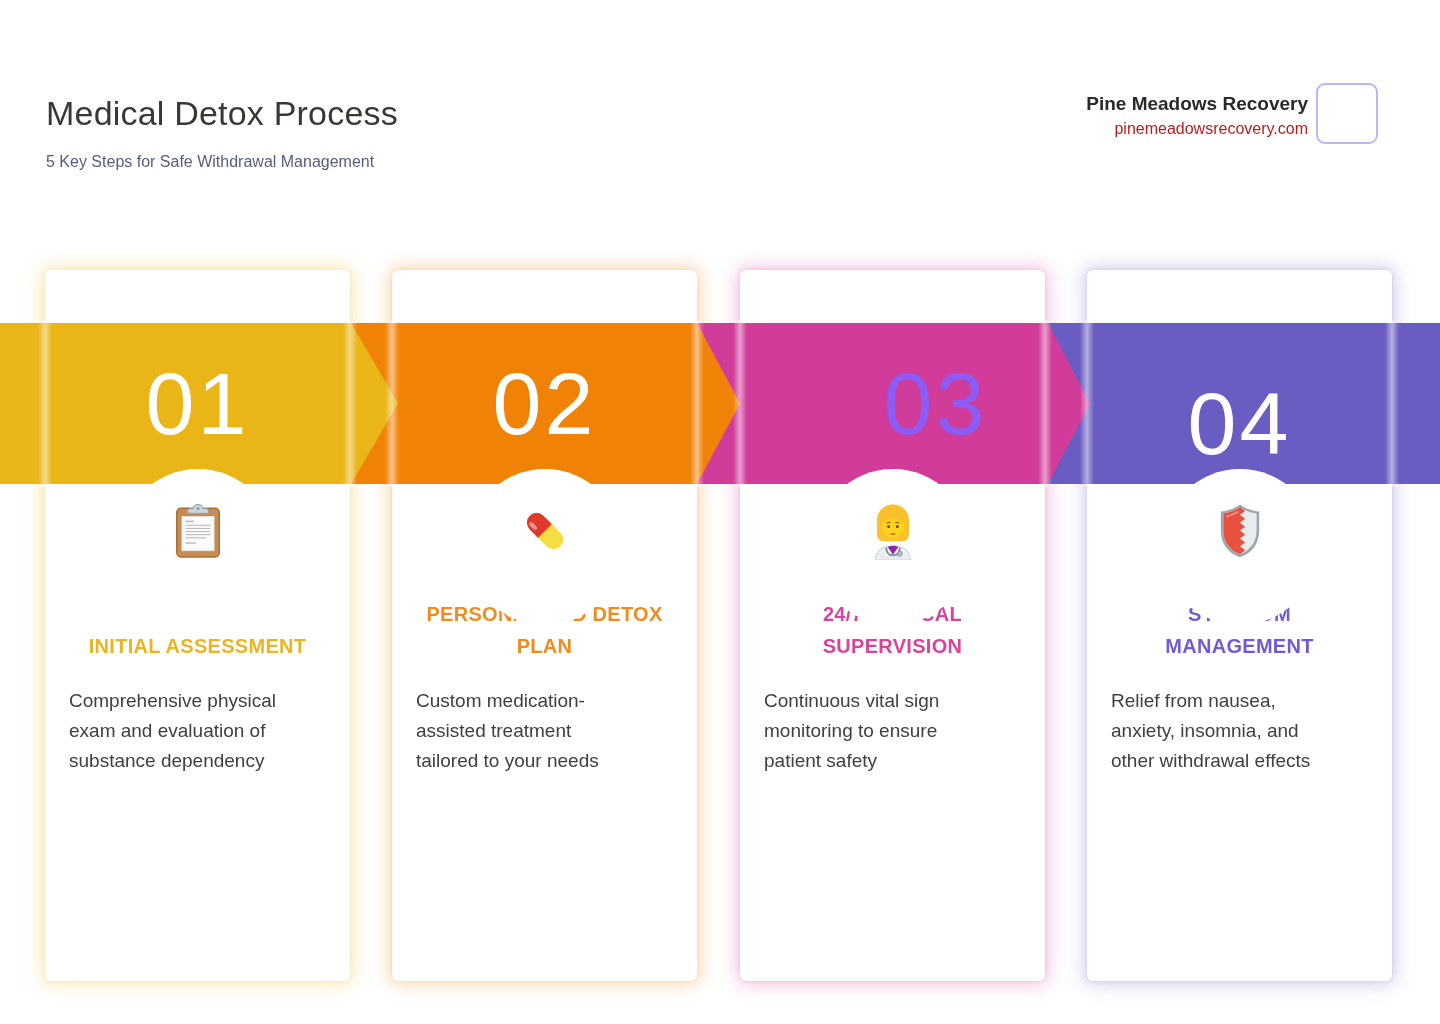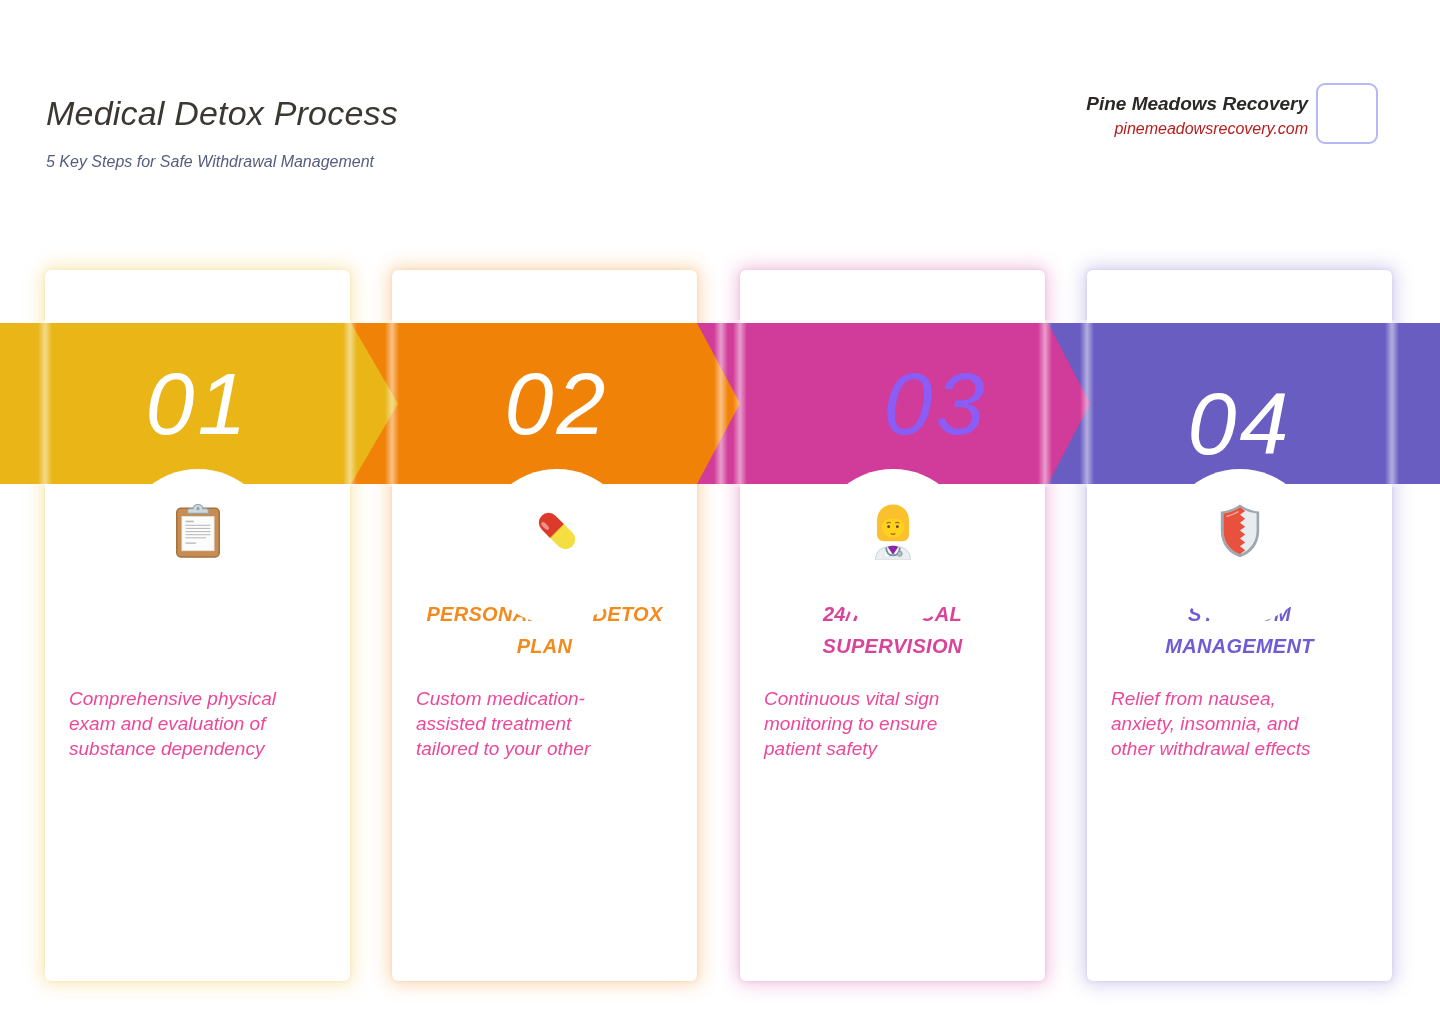--- a/index.html
+++ b/index.html
@@ -1,47 +1,47 @@
 <!DOCTYPE html>
 <html><head>
 <meta charset="utf-8">
 <title>Medical Detox Process</title>
 <style>
   html,body{margin:0;padding:0;background:#fff;}
   .page{position:relative;width:1440px;height:1024px;background:#ffffff;overflow:hidden;
-        font-family:"Liberation Sans",sans-serif;font-style:italic;}
+        font-family:"Liberation Sans",sans-serif;}
 
   
   .h-title{position:absolute;left:46px;top:94px;font-size:34px;font-weight:500;color:#3b3733;letter-spacing:.2px;}
   .h-sub{position:absolute;left:46px;top:153px;font-size:16px;font-weight:400;color:#565d7e;}
   .brand{position:absolute;right:132px;top:90px;text-align:right;}
   .brand-name{font-size:19px;font-weight:700;color:#2b2926;line-height:27px;}
   .brand-url{font-size:16px;font-weight:400;color:#b91c1c;line-height:24px;}
   .logo-box{position:absolute;left:1316px;top:83px;width:62px;height:61px;background:#fff;
             border:2px solid #b5b8f4;border-radius:9px;box-sizing:border-box;}
 
   
   .card{position:absolute;top:270px;width:305px;height:711px;background:#ffffff;border-radius:6px;}
   .card.c0{left:45px;}  .card.c1{left:392px;}  .card.c2{left:740px;}  .card.c3{left:1087px;}
   .title{position:absolute;left:20px;right:20px;top:328px;height:64px;display:flex;align-items:flex-end;
          justify-content:center;text-align:center;font-weight:700;font-size:20px;line-height:32px;
          letter-spacing:.3px;white-space:pre-line;}
-  .body{position:absolute;left:24px;right:14px;top:416px;font-size:19px;line-height:25px;
-        color:#ec4899;white-space:pre-line;text-align:left;}
+  .body{position:absolute;left:24px;right:14px;top:416px;font-size:19px;line-height:30px;
+        color:#404040;white-space:pre-line;text-align:left;}
 
   
   .band{position:absolute;top:323px;height:161px;}
   #band0{left:0;width:398px;clip-path:polygon(0 0,351px 0,100% 50%,351px 100%,0 100%);}
   #band1{left:350px;width:390px;clip-path:polygon(0 0,347px 0,100% 50%,347px 100%,0 100%);}
   #band2{left:697px;width:393px;clip-path:polygon(0 0,351px 0,100% 50%,351px 100%,0 100%);}
   #band3{left:1048px;width:392px;}
 
   
   .ov{position:absolute;top:0;height:100%;width:305px;}
-  .ov.s0{left:45px;} .ov.s1{left:392px;padding-left:24px;} .ov.s2{left:740px;} .ov.s3{left:1087px;}
+  .ov.s0{left:45px;} .ov.s1{left:392px;} .ov.s2{left:740px;} .ov.s3{left:1087px;}
   .circle{position:absolute;left:50%;top:469px;width:156px;height:156px;margin-left:-78px;
           border-radius:50%;background:#ffffff;}
   .num{position:absolute;left:0;top:323px;width:100%;height:161px;display:flex;align-items:center;
        justify-content:center;font-size:88px;font-weight:300;color:#ffffff;letter-spacing:3px;}
   .icon-box{position:absolute;left:50%;top:502px;transform:translateX(-50%);width:56px;height:58px;
             display:flex;align-items:center;justify-content:center;}
   .stripe{position:absolute;top:320px;height:167px;width:14px;
           background:linear-gradient(90deg,rgba(255,255,255,0),rgba(255,255,255,.5),rgba(255,255,255,0));}
   .stripe.l{left:-7px;} .stripe.r{right:-7px;}
 </style>
@@ -52,30 +52,31 @@
 
   <div class="h-title">Medical Detox Process</div>
   <div class="h-sub">5 Key Steps for Safe Withdrawal Management</div>
   <div class="brand">
     <div class="brand-name">Pine Meadows Recovery</div>
     <div class="brand-url">pinemeadowsrecovery.com</div>
   </div>
   <div class="logo-box"></div>
 
   <div class="card c0" style="box-shadow: rgba(233, 181, 23, 0.28) 0px 0px 18px 4px, rgba(233, 181, 23, 0.18) 0px 0px 4px;">
+    <div class="title" style="color: rgb(236, 179, 34);">INITIAL ASSESSMENT</div>
     <div class="body">Comprehensive physical
 exam and evaluation of
 substance dependency</div>
   </div>
   <div class="card c1" style="box-shadow: rgba(241, 130, 8, 0.28) 0px 0px 18px 4px, rgba(241, 130, 8, 0.18) 0px 0px 4px;">
     <div class="title" style="color: rgb(242, 139, 30);">PERSONALIZED DETOX
 PLAN</div>
     <div class="body">Custom medication-
 assisted treatment
-tailored to your other</div>
+tailored to your needs</div>
   </div>
   <div class="card c2" style="box-shadow: rgba(209, 59, 153, 0.28) 0px 0px 18px 4px, rgba(209, 59, 153, 0.18) 0px 0px 4px;">
     <div class="title" style="color: rgb(216, 67, 155);">24/7 MEDICAL
 SUPERVISION</div>
     <div class="body">Continuous vital sign
 monitoring to ensure
 patient safety</div>
   </div>
   <div class="card c3" style="box-shadow: rgba(106, 93, 194, 0.28) 0px 0px 18px 4px, rgba(106, 93, 194, 0.18) 0px 0px 4px;">
     <div class="title" style="color: rgb(110, 92, 212);">SYMPTOM

